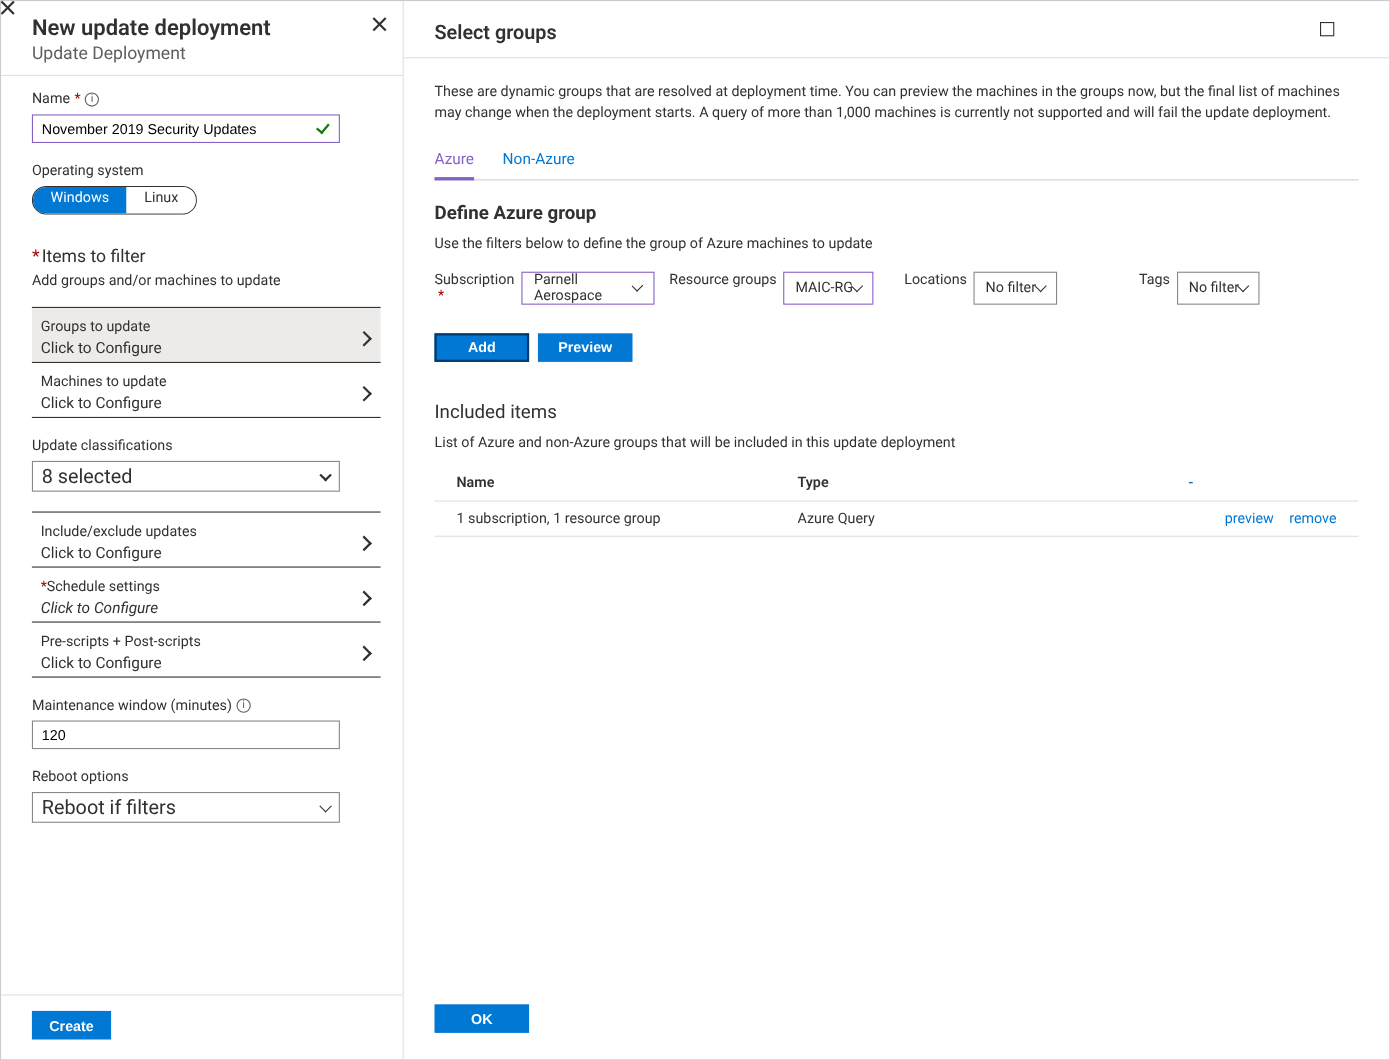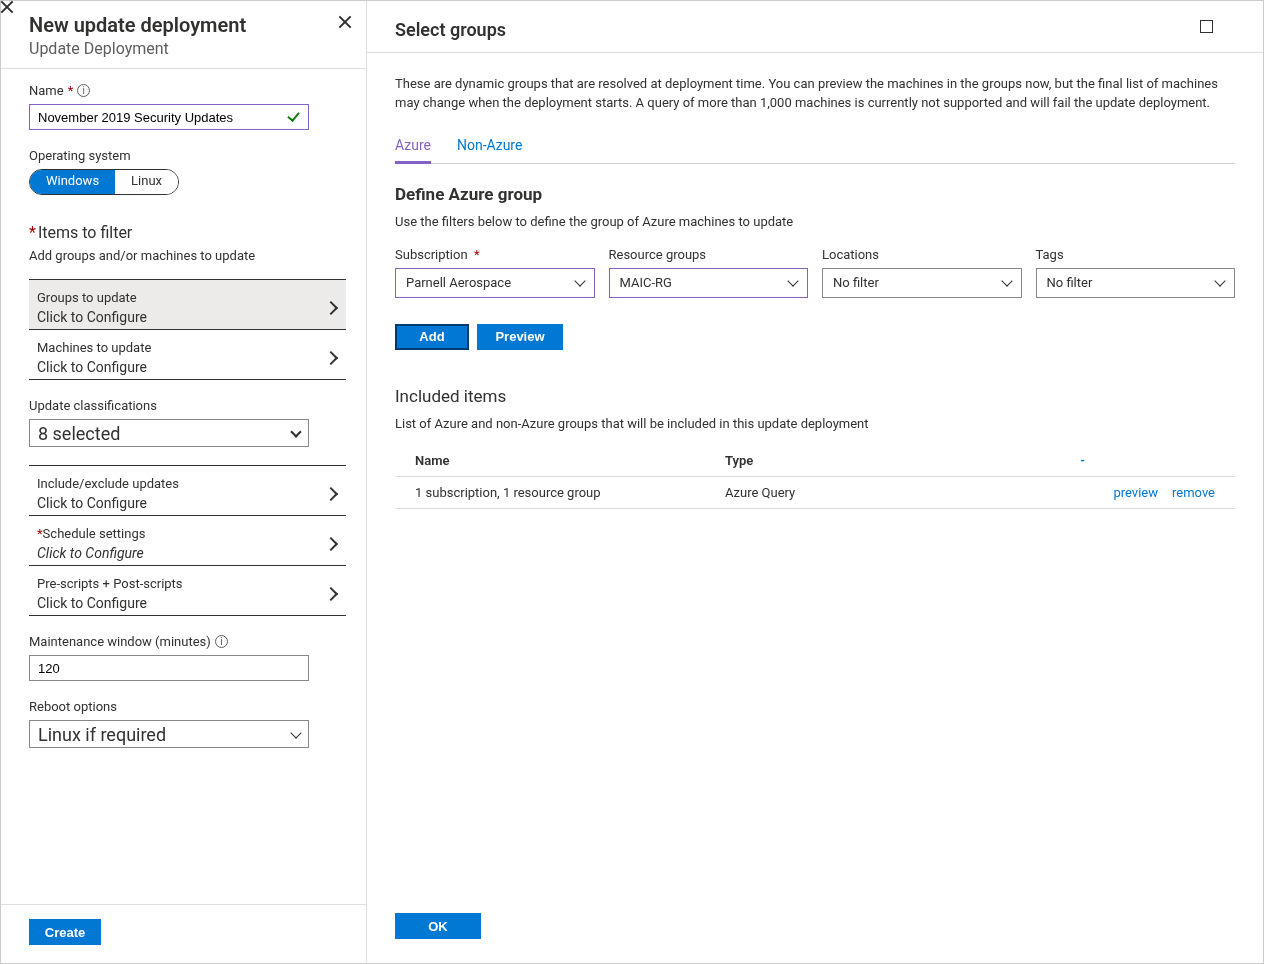--- a/index.html
+++ b/index.html
@@ -138,31 +138,31 @@
   .tab {
     padding-bottom:8px; font-size:14px; cursor:pointer; color:#0078d4;
     border-bottom:3px solid transparent; margin-bottom:-1px;
   }
   .tab.active { color:#8661c5; border-bottom-color:#8661c5; font-weight:400; }
 
   .section-h { font-size:17px; font-weight:700; margin-top:20px; }
   .section-sub { font-size:13px; margin-top:10px; }
 
   .filter-row { display:flex; gap:14px; margin-top:18px; }
-  .filter-col { flex:1; display:flex; flex-direction:column; gap:6px; }
+  .filter-col { flex:1; display:flex; flex-direction:row; gap:6px; }
   .filter-label { font-size:13px; }
   .filter-select {
     height:30px; border:1px solid #8a8886; padding:4px 10px;
     display:flex; align-items:center; justify-content:space-between;
     font-size:13px; cursor:pointer;
   }
   .filter-select.purple { border-color:#8661c5; }
 
   .action-btns { display:flex; gap:8px; margin-top:26px; }
-  .btn-add { width:74px; border:2px solid #003a6e;text-align:center; }
+  .btn-add { width:86px; border:2px solid #003a6e;text-align:center; }
   .btn-preview { width:86px; }
 
   .included-h { font-size:17px; margin-top:36px; }
 
   .table { margin-top:14px; }
   .table-header, .table-row {
     display:flex; align-items:center; padding:8px 20px;
     border-bottom:1px solid #e1dfdd;
   }
   .table-header { font-weight:600; font-size:13px; }
@@ -269,21 +269,21 @@
       <div class="section-gap"></div>
       <div class="field-label">
         <span>Maintenance window (minutes)</span>
         <span class="info-icon">i</span>
       </div>
       <input class="text-input" value="120" style="">
 
       <div class="section-gap"></div>
       <div class="field-label">Reboot options</div>
       <div class="select-box">
-        <span>Linux if required</span>
+        <span>Reboot if filters</span>
         <span class="chev-down"></span>
       </div>
 
     </div>
 
     <div class="left-footer">
       <button class="btn btn-create">Create</button>
     </div>
   </aside>
 

